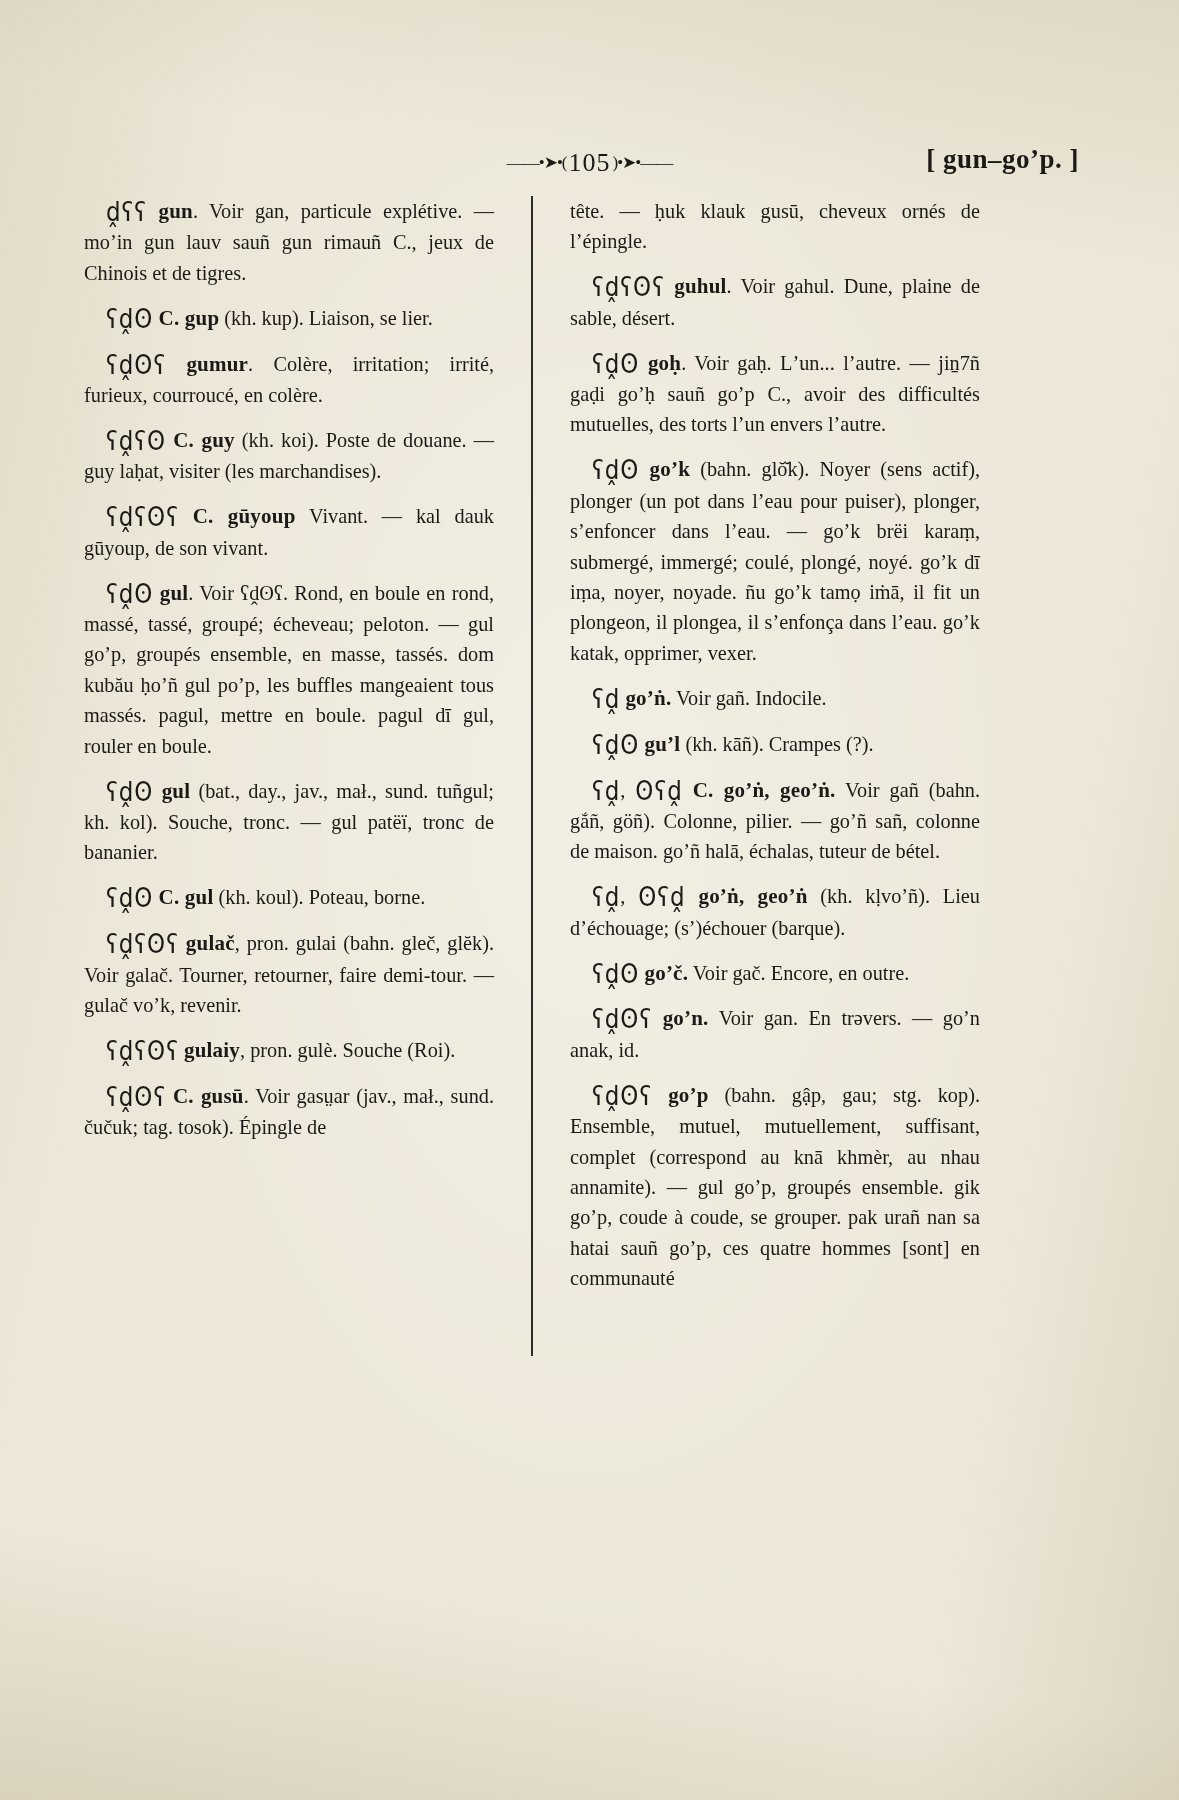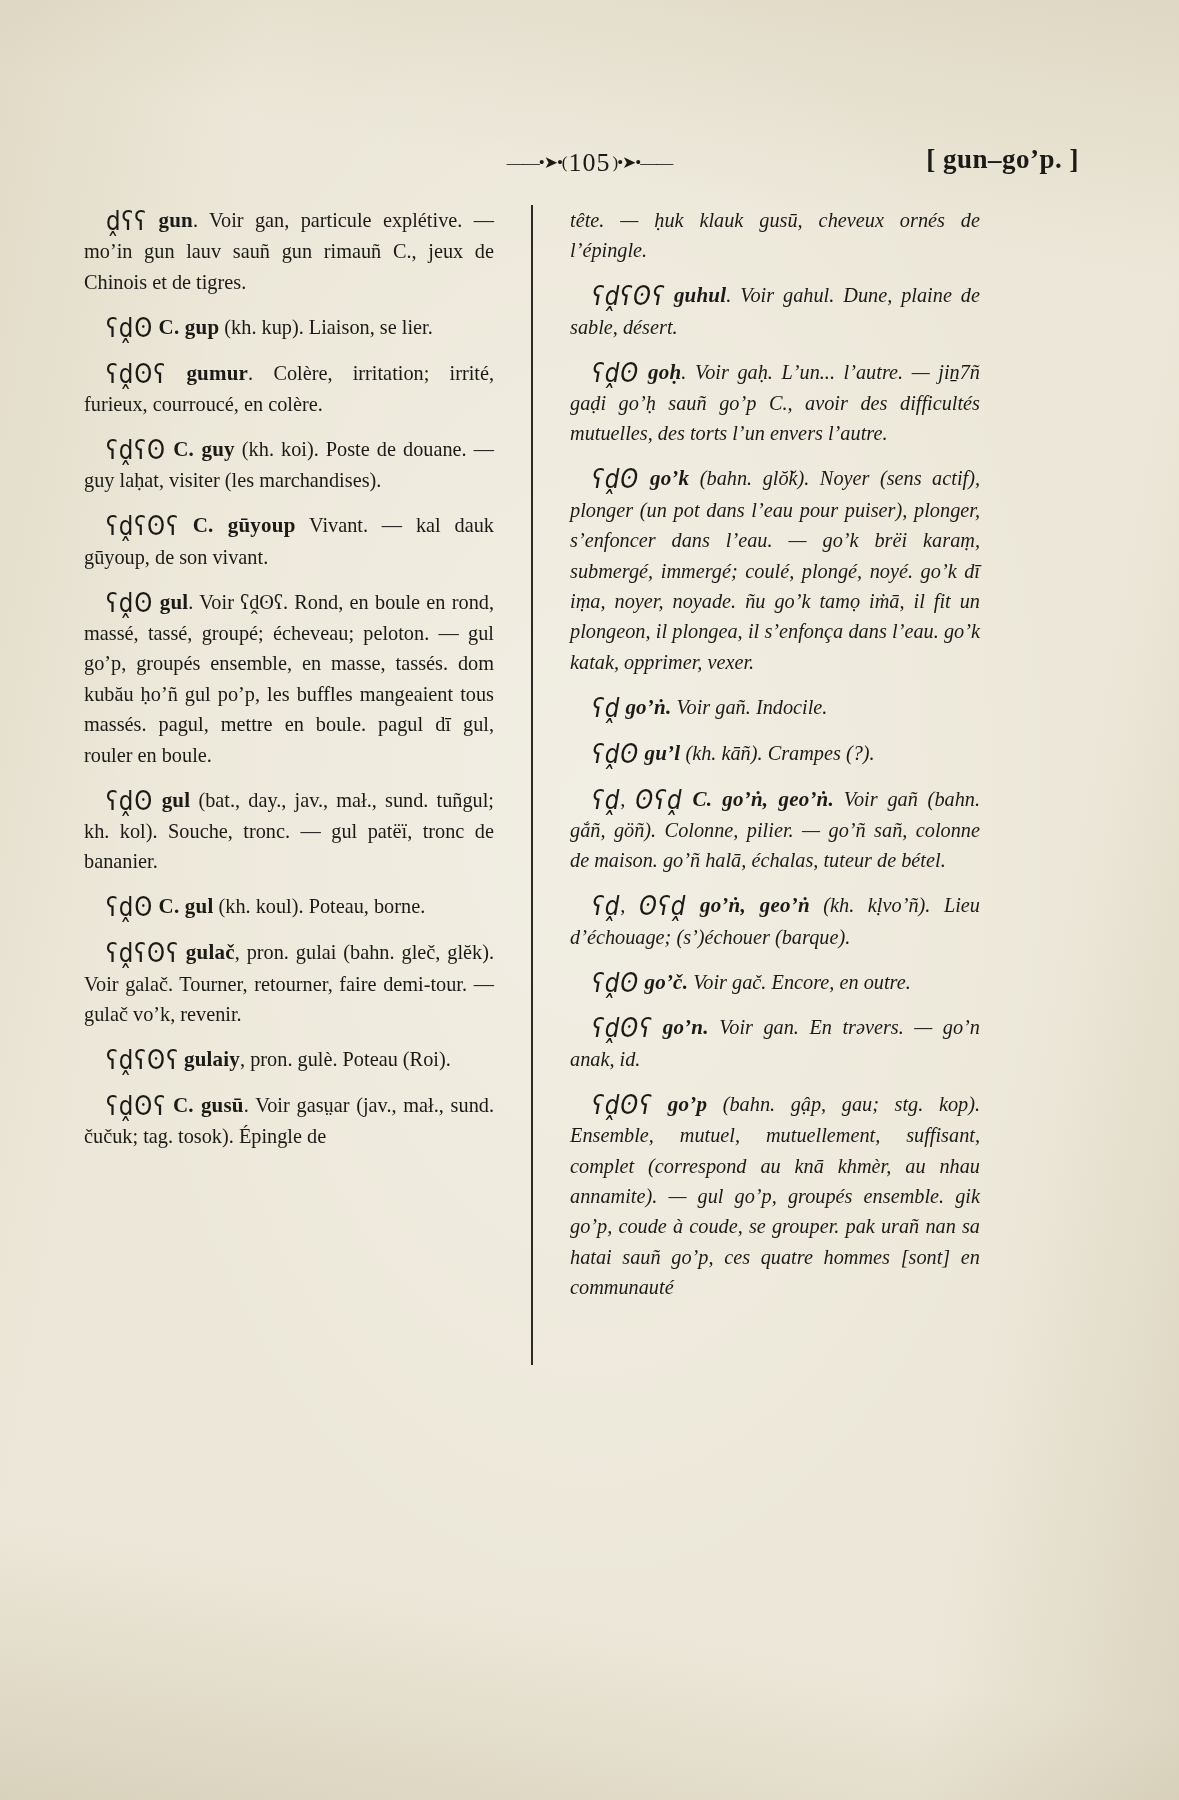--- a/index.html
+++ b/index.html
@@ -64,36 +64,36 @@
     top: -4px;
     font-size: 27px;
     font-weight: bold;
     letter-spacing: 0.5px;
     white-space: nowrap;
   }
   
   .columns {
     position: absolute;
     left: 84px;
-    top: 205px;
+    top: 196px;
     width: 1012px;
     height: 1160px;
   }
   .col {
     position: absolute;
     top: 0;
     width: 410px;
     font-size: 20.3px;
     line-height: 30.4px;
     text-align: justify;
     text-justify: inter-word;
     hyphens: manual;
   }
   .col-left { left: 0; }
-  .col-right { left: 486px; font-style: italic; }
+  .col-right { left: 486px; }
   .rule {
     position: absolute;
     left: 447px;
     top: 0;
     width: 2px;
     height: 1160px;
     background: #2b2a25;
   }
   .entry {
     margin: 0 0 14.5px 0;
@@ -171,21 +171,21 @@
 
       <div class="entry">
         <p><span class="ind"></span><span class="cham">ʕḓʘ</span>&nbsp;<span class="hw">C. gul</span> <span>(kh. koul). Poteau, borne.</span></p>
       </div>
 
       <div class="entry">
         <p><span class="ind"></span><span class="cham">ʕḓʕʘʕ</span>&nbsp;<span class="hw">gulač</span>, <span>pron. gulai (bahn. gleč, glĕk). Voir galač. Tourner, retourner, faire demi-tour. — gulač voʼk, revenir.</span></p>
       </div>
 
       <div class="entry">
-        <p><span class="ind"></span><span class="cham">ʕḓʕʘʕ</span>&nbsp;<span class="hw">gulaiy</span>, <span>pron. gulè. Poteau (Roi).</span></p>
+        <p><span class="ind"></span><span class="cham">ʕḓʕʘʕ</span>&nbsp;<span class="hw">gulaiy</span>, <span>pron. gulè. Souche (Roi).</span></p>
       </div>
 
       <div class="entry">
         <p><span class="ind"></span><span class="cham">ʕḓʘʕ</span>&nbsp;<span class="hw">C. gusū</span>. <span>Voir gasṳar (jav., mał., sund. čučuk; tag. tosok). Épingle de</span></p>
       </div>
 
     </div>
 
     <div class="col col-right">
 

